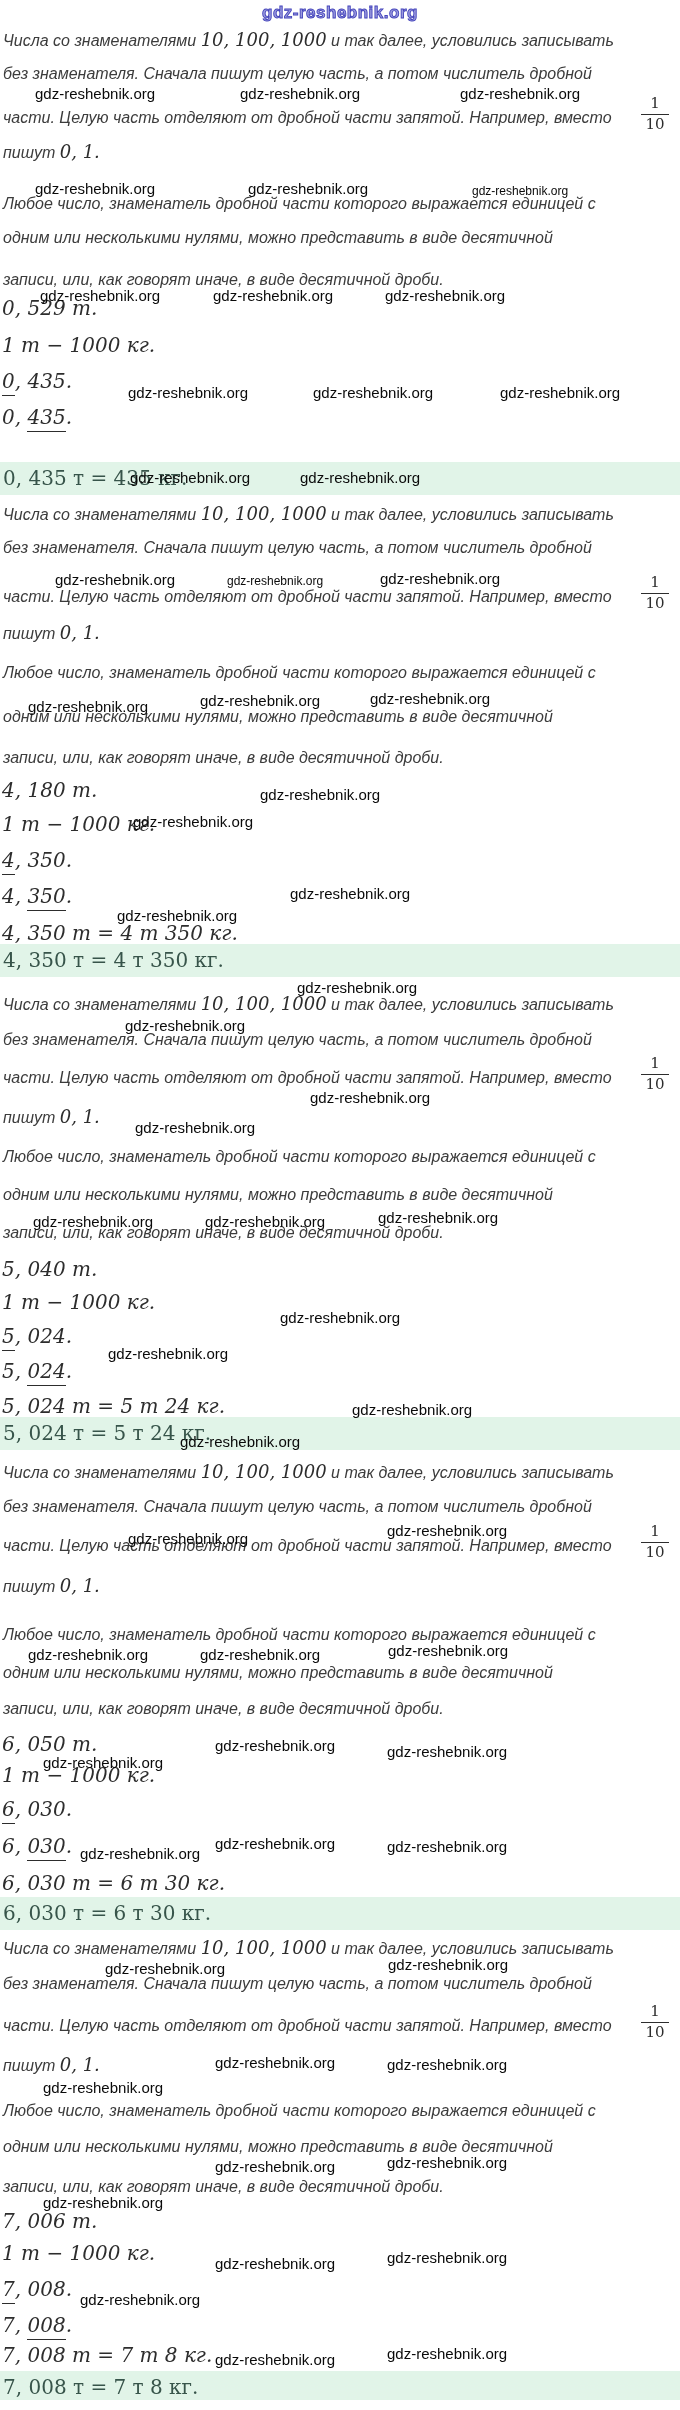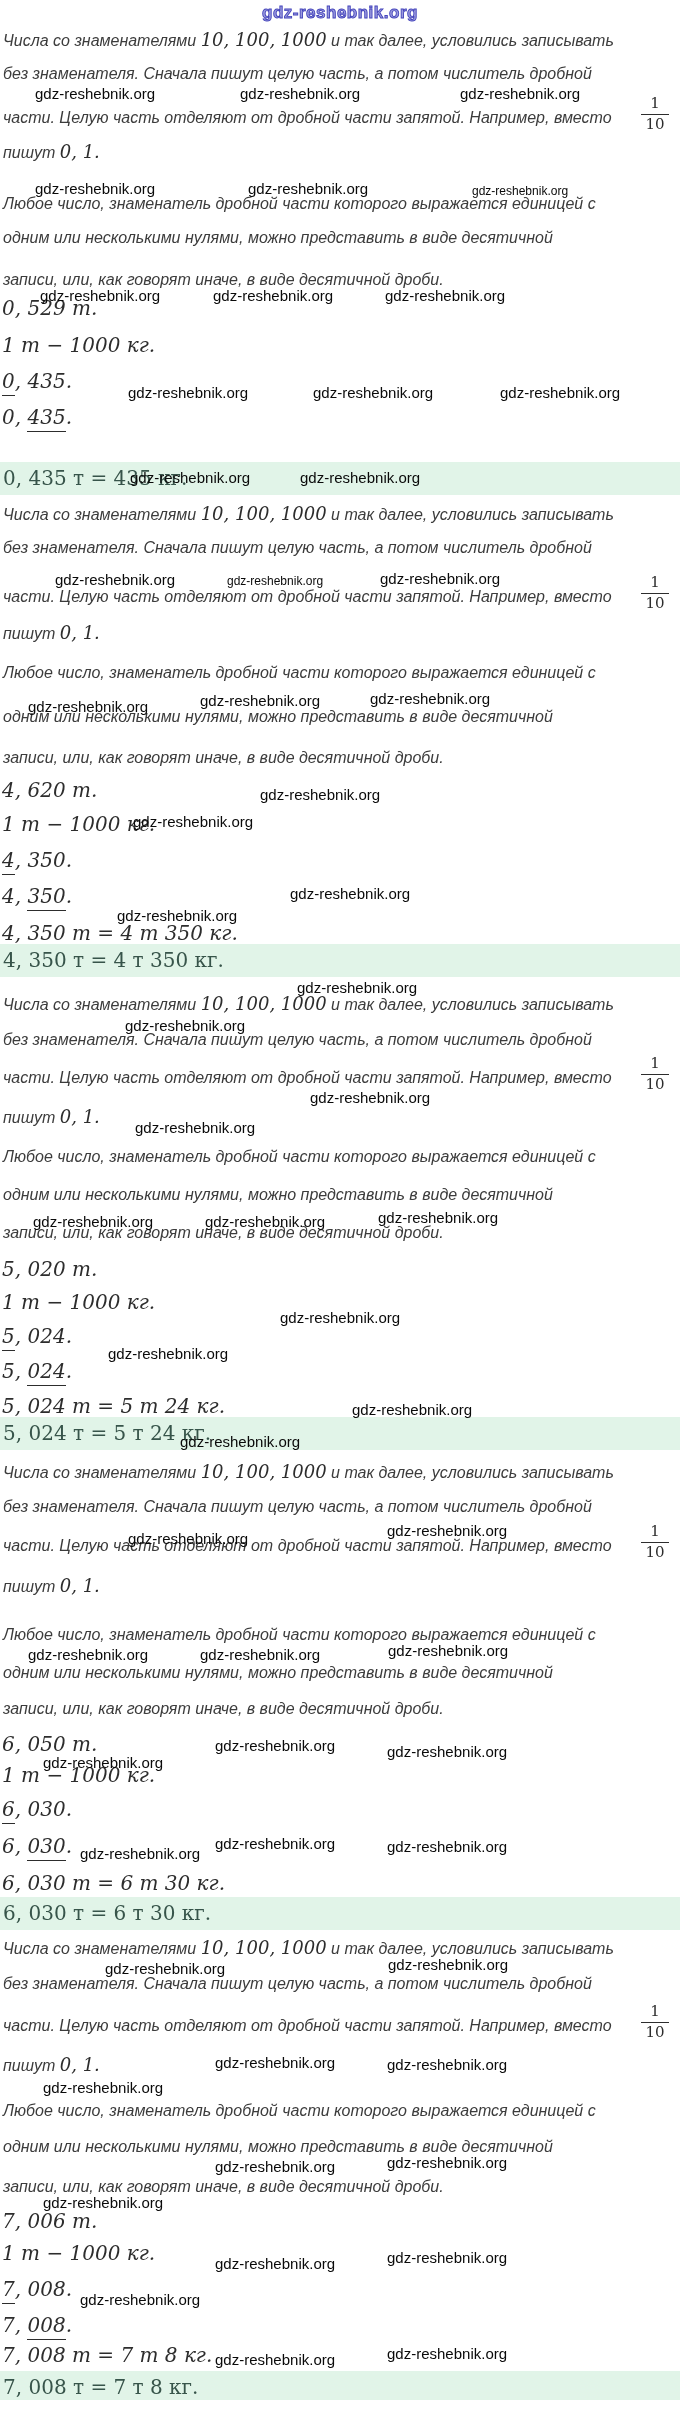--- a/index.html
+++ b/index.html
@@ -69,21 +69,21 @@
   <div class="ln" style="top:538px">без знаменателя. Сначала пишут целую часть, а потом числитель дробной</div>
   <div class="ln" style="top:587px">части. Целую часть отделяют от дробной части запятой. Например, вместо</div>
   <div class="frac" style="top:573px">
       <span class="num">1</span>
       <span class="den">10</span>
     </div>
   <div class="ln" style="top:623px"><span>пишут </span><span class="math">0, 1.</span></div>
   <div class="ln" style="top:663px">Любое число, знаменатель дробной части которого выражается единицей с</div>
   <div class="ln" style="top:707px">одним или несколькими нулями, можно представить в виде десятичной</div>
   <div class="ln" style="top:748px">записи, или, как говорят иначе, в виде десятичной дроби.</div>
-  <div class="ln mathln" style="top:778px">4, 620 т.</div>
+  <div class="ln mathln" style="top:778px">4, 180 т.</div>
   <div class="ln mathln" style="top:812px">1 т − 1000 кг.</div>
   <div class="ln mathln" style="top:848px"><span class="u">4</span><span>, </span><span>350</span><span>.</span></div>
   <div class="ln mathln" style="top:884px"><span>4</span><span>, </span><span class="u">350</span><span>.</span></div>
   <div class="ln mathln" style="top:921px">4, 350 т = 4 т 350 кг.</div>
   <div class="hl" style="top:944px">
       <span class="ans">4, 350 т = 4 т 350 кг.</span>
     </div>
   <span class="wm" style="left:55px;top:571px">gdz-reshebnik.org</span>
   <span class="wm sm" style="left:227px;top:574px">gdz-reshebnik.org</span>
   <span class="wm" style="left:380px;top:570px">gdz-reshebnik.org</span>
@@ -100,21 +100,21 @@
   <div class="ln" style="top:1030px">без знаменателя. Сначала пишут целую часть, а потом числитель дробной</div>
   <div class="ln" style="top:1068px">части. Целую часть отделяют от дробной части запятой. Например, вместо</div>
   <div class="frac" style="top:1054px">
       <span class="num">1</span>
       <span class="den">10</span>
     </div>
   <div class="ln" style="top:1107px"><span>пишут </span><span class="math">0, 1.</span></div>
   <div class="ln" style="top:1147px">Любое число, знаменатель дробной части которого выражается единицей с</div>
   <div class="ln" style="top:1185px">одним или несколькими нулями, можно представить в виде десятичной</div>
   <div class="ln" style="top:1223px">записи, или, как говорят иначе, в виде десятичной дроби.</div>
-  <div class="ln mathln" style="top:1257px">5, 020 т.</div>
+  <div class="ln mathln" style="top:1257px">5, 040 т.</div>
   <div class="ln mathln" style="top:1290px">1 т − 1000 кг.</div>
   <div class="ln mathln" style="top:1324px"><span class="u">5</span><span>, </span><span>024</span><span>.</span></div>
   <div class="ln mathln" style="top:1359px"><span>5</span><span>, </span><span class="u">024</span><span>.</span></div>
   <div class="ln mathln" style="top:1394px">5, 024 т = 5 т 24 кг.</div>
   <div class="hl" style="top:1417px">
       <span class="ans">5, 024 т = 5 т 24 кг.</span>
     </div>
   <span class="wm" style="left:125px;top:1017px">gdz-reshebnik.org</span>
   <span class="wm" style="left:310px;top:1089px">gdz-reshebnik.org</span>
   <span class="wm" style="left:135px;top:1119px">gdz-reshebnik.org</span>

